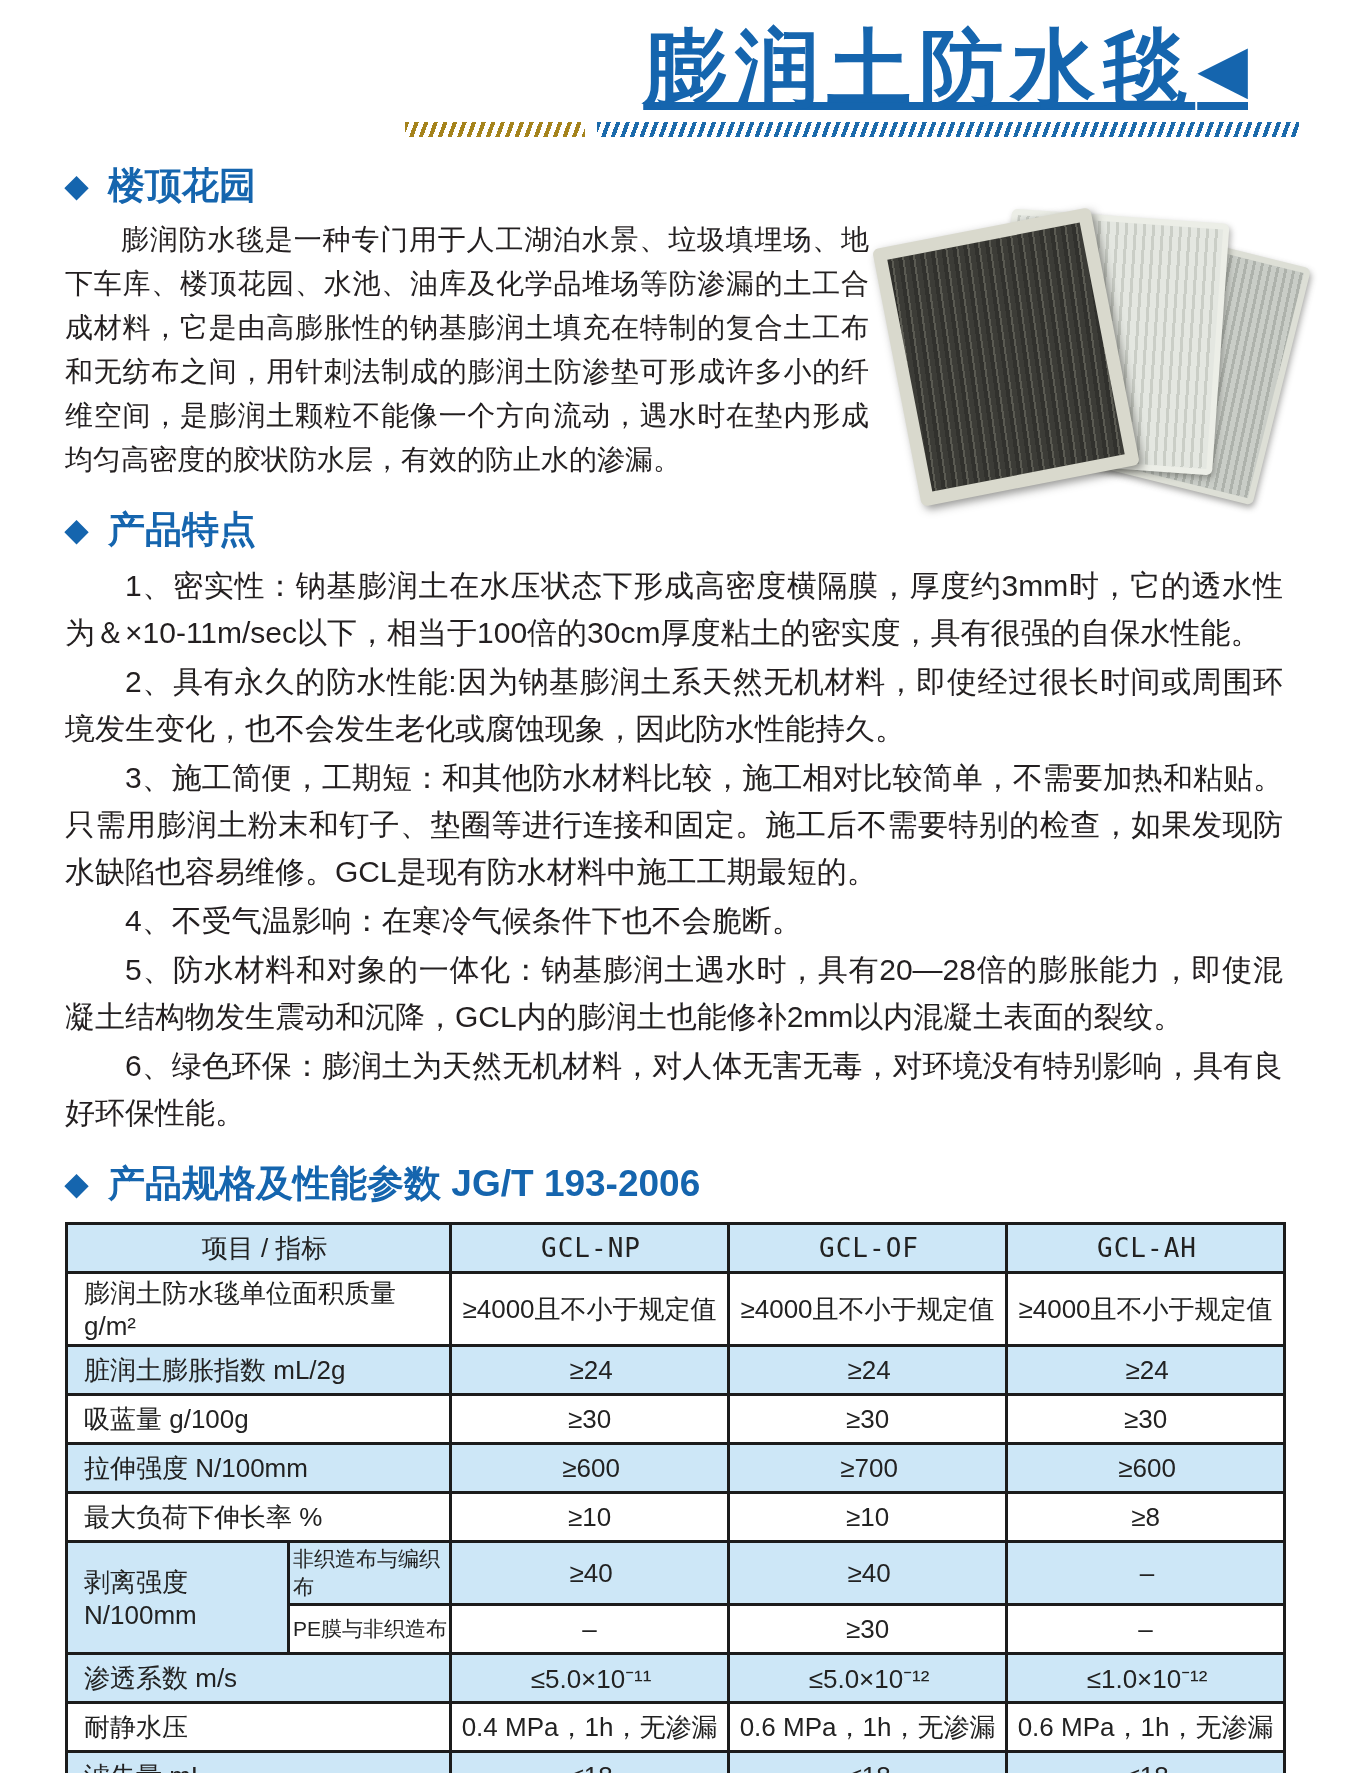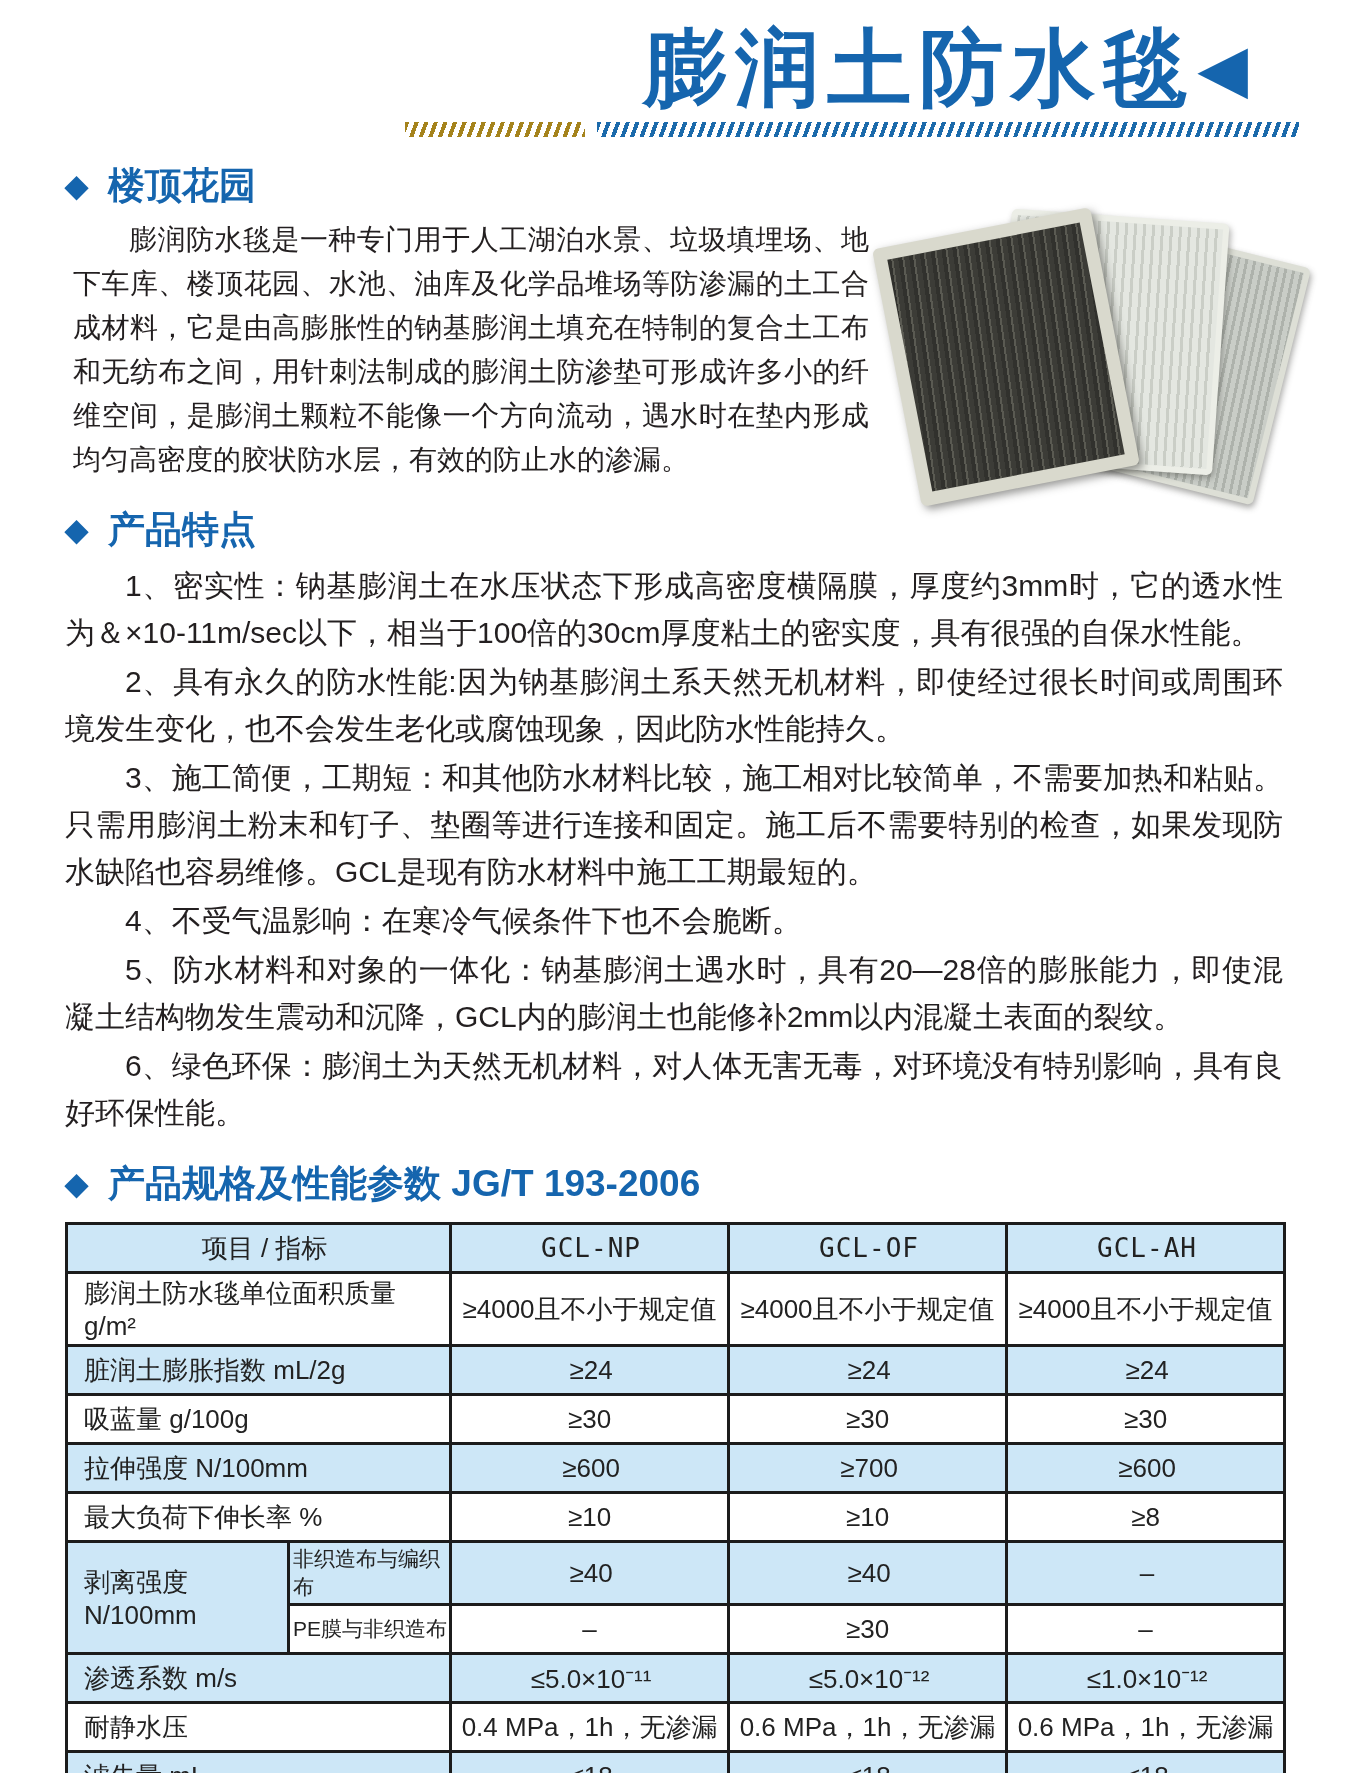--- a/index.html
+++ b/index.html
@@ -19,20 +19,21 @@
   .doc-header{position:relative;text-align:right;padding-right:35px;}
   .doc-title{
     margin:0;
     font-family:"DejaVu Serif",serif;
     font-weight:bold;
     font-size:84px;
     line-height:96px;
     color:#1565ae;
     letter-spacing:8px;
     white-space:nowrap;
+    text-decoration:underline;
   }
   .doc-title .arrow{
     font-size:66px;
     letter-spacing:0;
     vertical-align:6px;
     margin-left:2px;
   }
   .stripe-band{position:relative;height:16px;margin-top:6px;}
   .stripe{position:absolute;top:0;height:15px;}
   .stripe-gold{
@@ -54,21 +55,21 @@
     align-items:center;
   }
   .diamond{
     font-size:30px;
     margin-right:20px;
     color:#1565ae;
   }
   
   .intro-body{margin-top:8px;}
   .body-par{
-    margin:8px;
+    margin:0;
     font-size:28px;
     line-height:44px;
     text-indent:2em;
     text-align:justify;
     color:#231f20;
   }
   
   .product-photo{
     float:right;
     position:relative;

